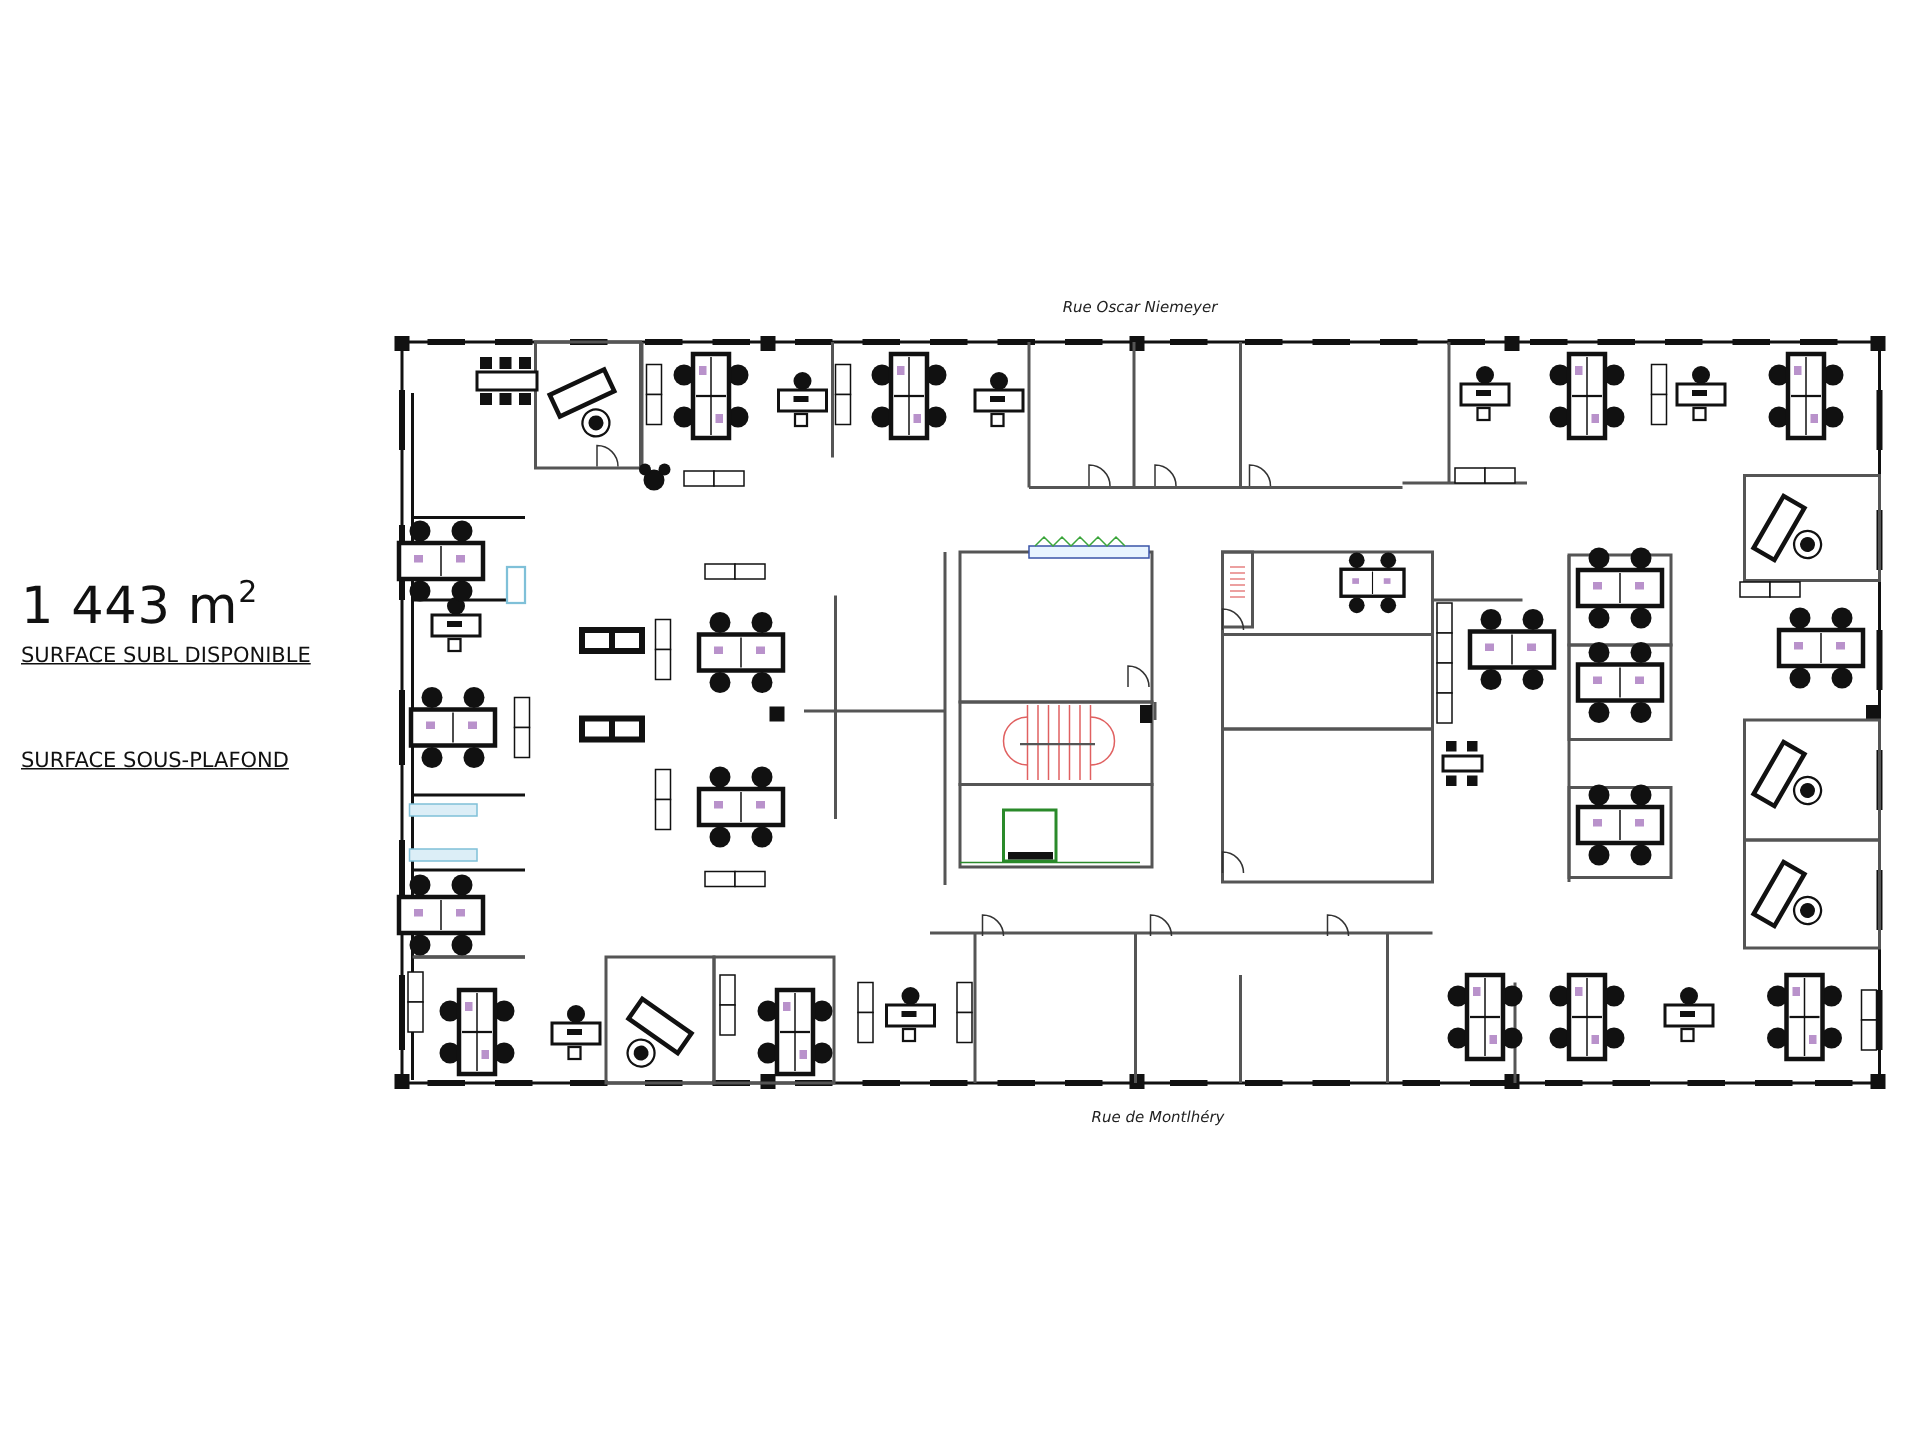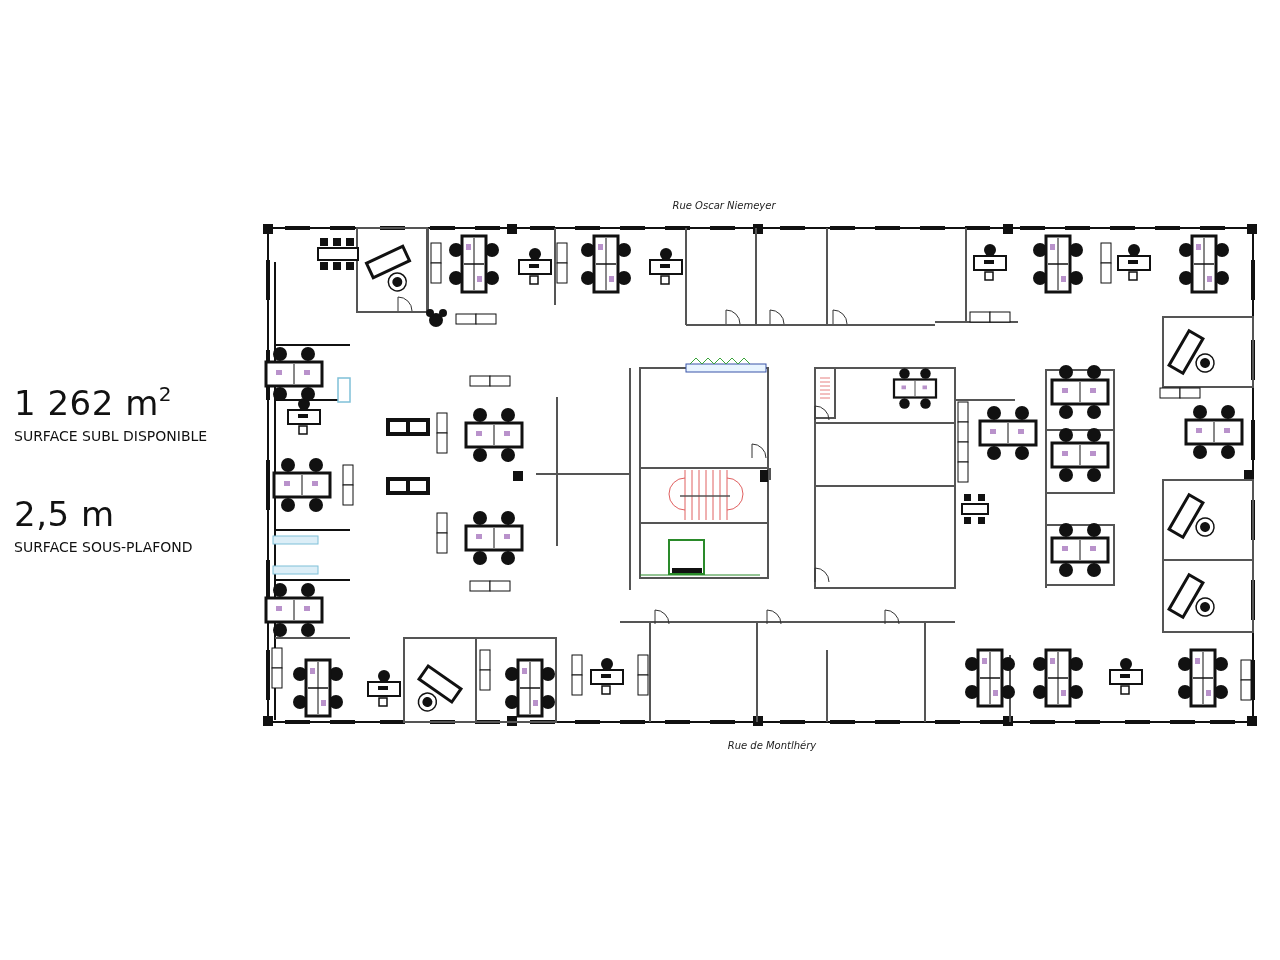--- a/index.html
+++ b/index.html
@@ -1,37 +1,36 @@
 <!DOCTYPE html>
 <html><head>
 <meta charset="utf-8">
 <style>
   html, body { margin:0; padding:0; background:#ffffff; }
   body { width:1280px; height:960px; position:relative; overflow:hidden; font-family:"DejaVu Sans", sans-serif; color:#111; }
   .stat { position:absolute; left:14px; }
   .stat-value { font-size:34px; line-height:40px; color:#111; letter-spacing:0.5px; }
   .stat-value sup { font-size:20px; vertical-align:14px; }
-  .stat-label { font-size:14px; line-height:18px; color:#111; margin-top:4px; }
+  .stat-label { font-size:14px; line-height:18px; color:#111; margin-top:4px;text-decoration:underline; }
   #stat-area { top:374px; }
   #stat-height { top:494px; }
   .street { position:absolute; font-style:italic; font-size:10px; color:#222; width:200px; text-align:center; }
-  #street-top { left:624px; top:200px; }
+  #street-top { left:660px; top:200px; }
   #street-bottom { left:672px; top:740px; }
   #plan { position:absolute; left:0; top:0; }
 </style>
 </head>
 <body>
 
 <div class="stat" id="stat-area">
-  <div class="stat-value"><span>1 262 m</span><sup>2</sup></div>
+  <div class="stat-value"><span>1 443 m</span><sup>2</sup></div>
   <div class="stat-label">SURFACE SUBL DISPONIBLE</div>
 </div>
 
 <div class="stat" id="stat-height">
-  <div class="stat-value">2,5 m</div>
   <div class="stat-label">SURFACE SOUS-PLAFOND</div>
 </div>
 
 <div class="street" id="street-top">Rue Oscar Niemeyer</div>
 <div class="street" id="street-bottom">Rue de Montlhéry</div>
 
 <svg id="plan" width="1280" height="960" viewBox="0 0 1280 960">
   <defs>
 
     <g id="cluster4">

